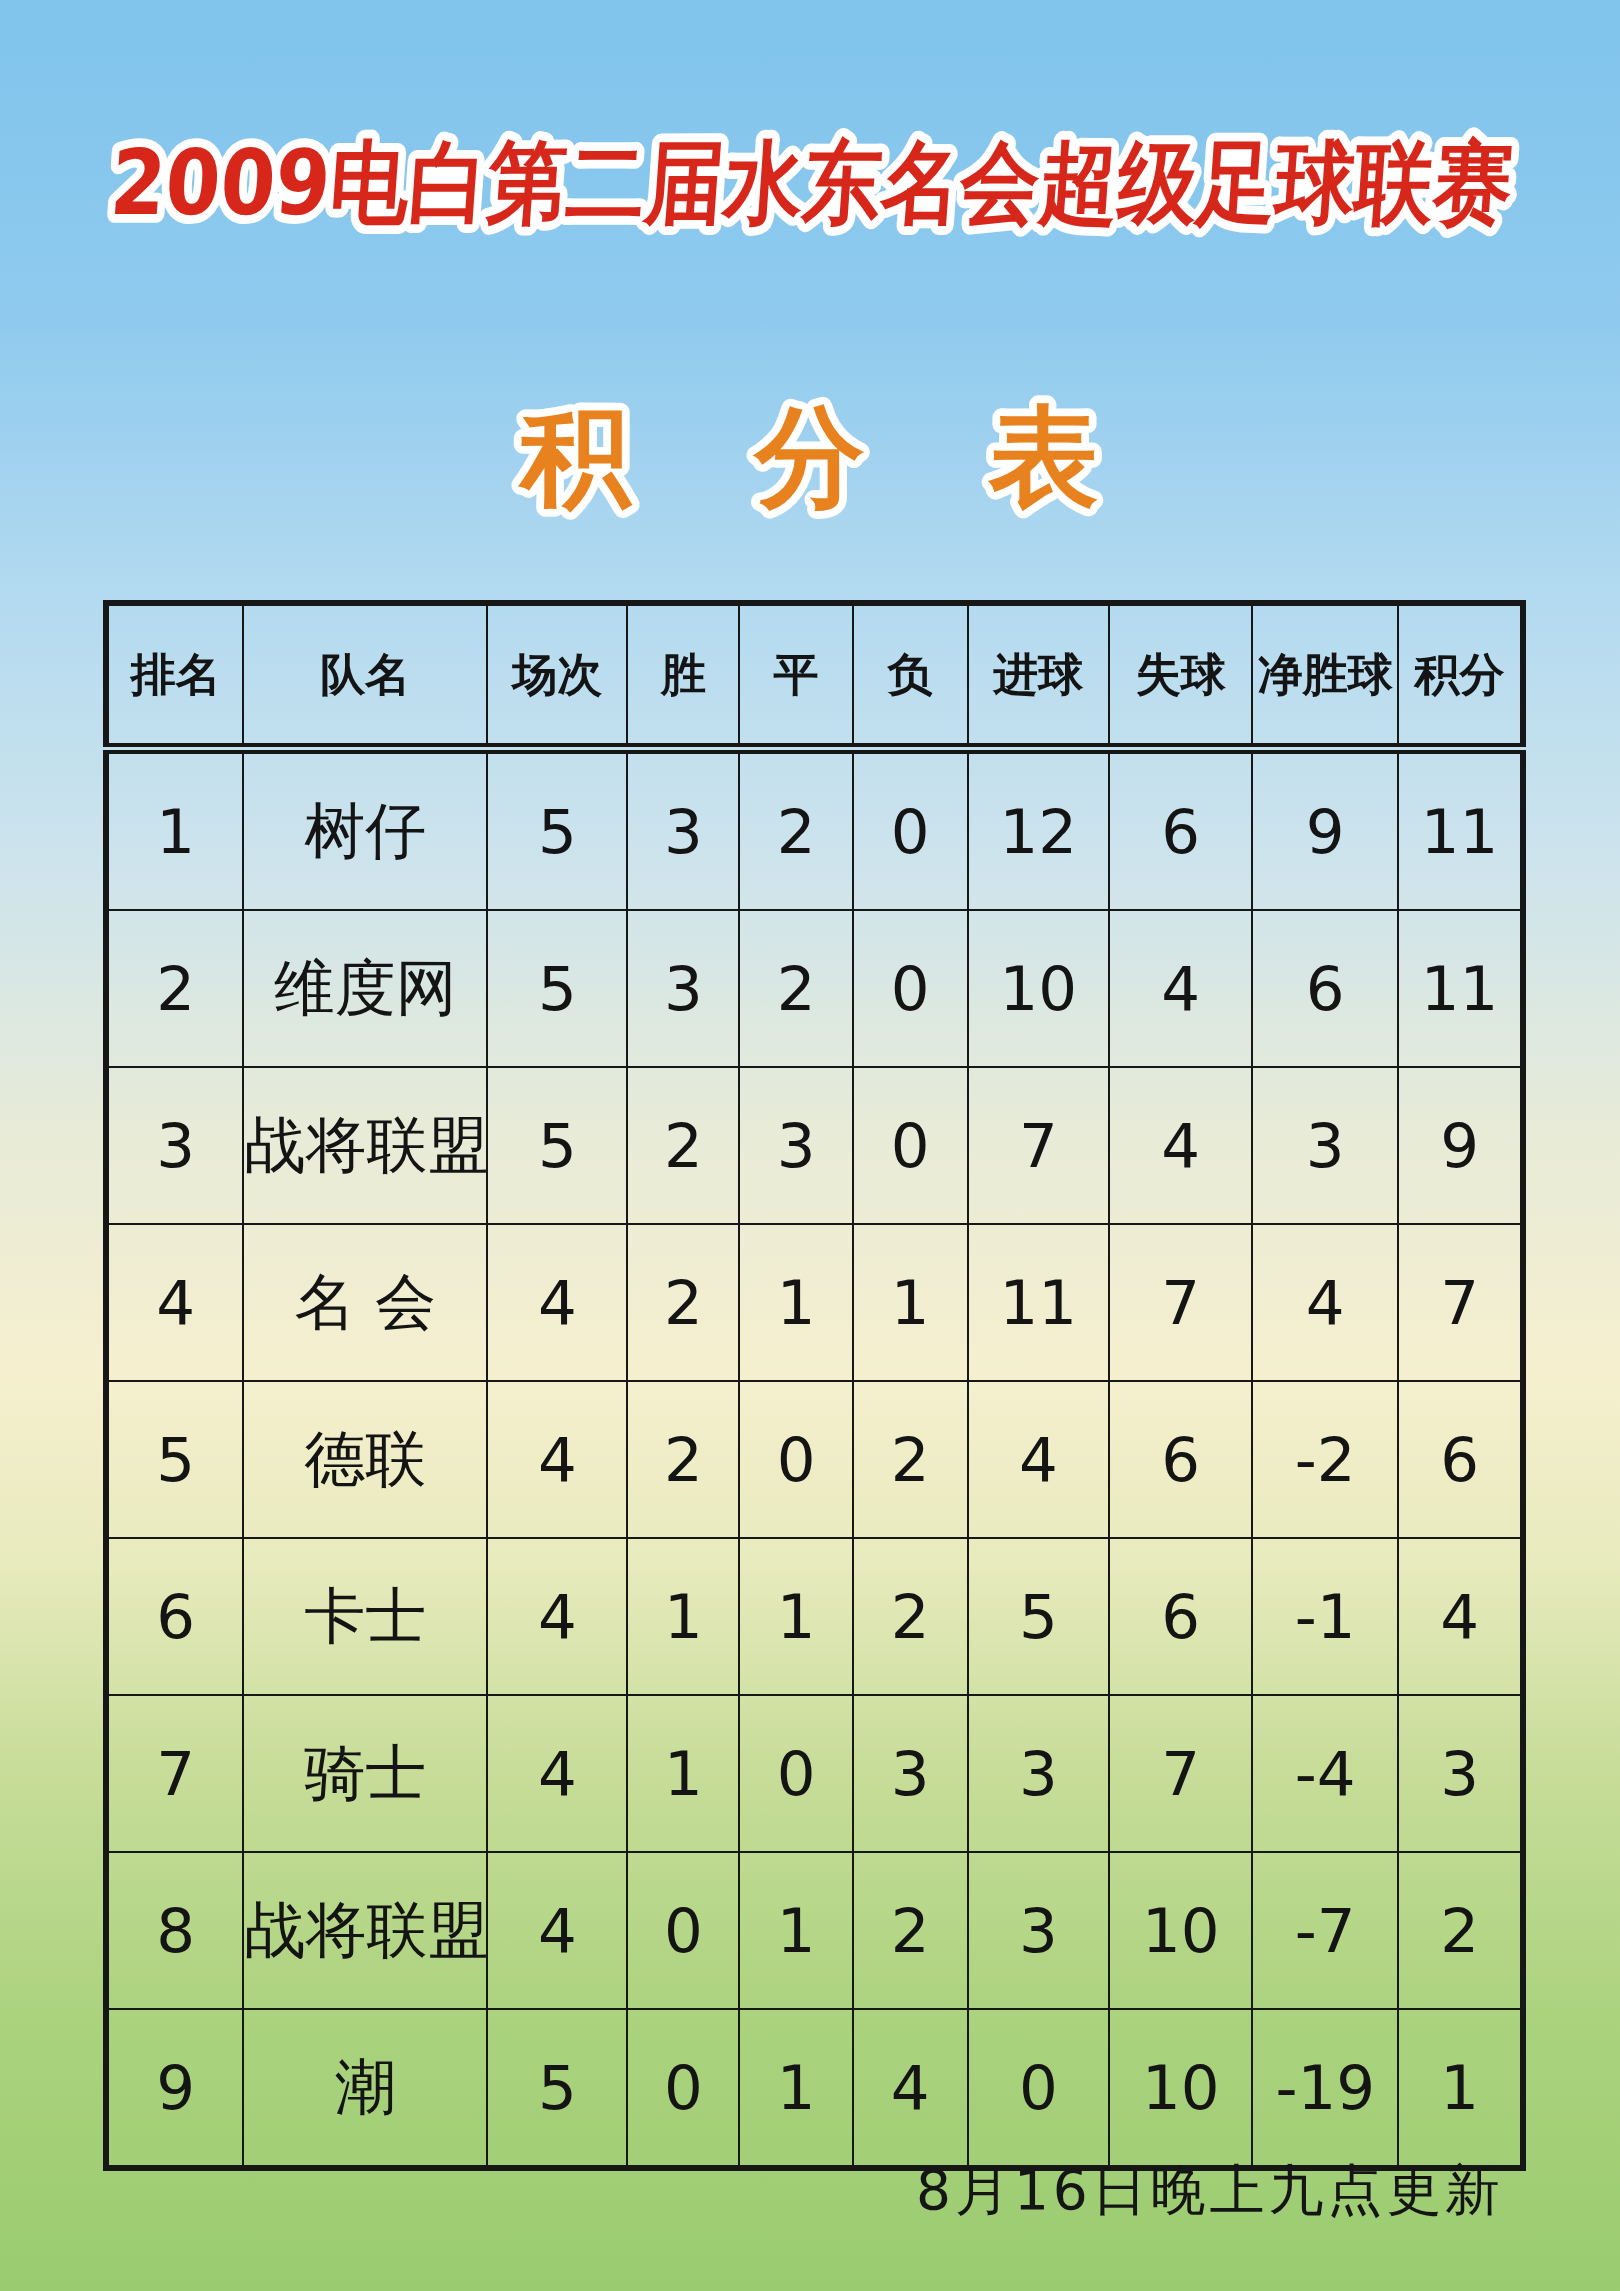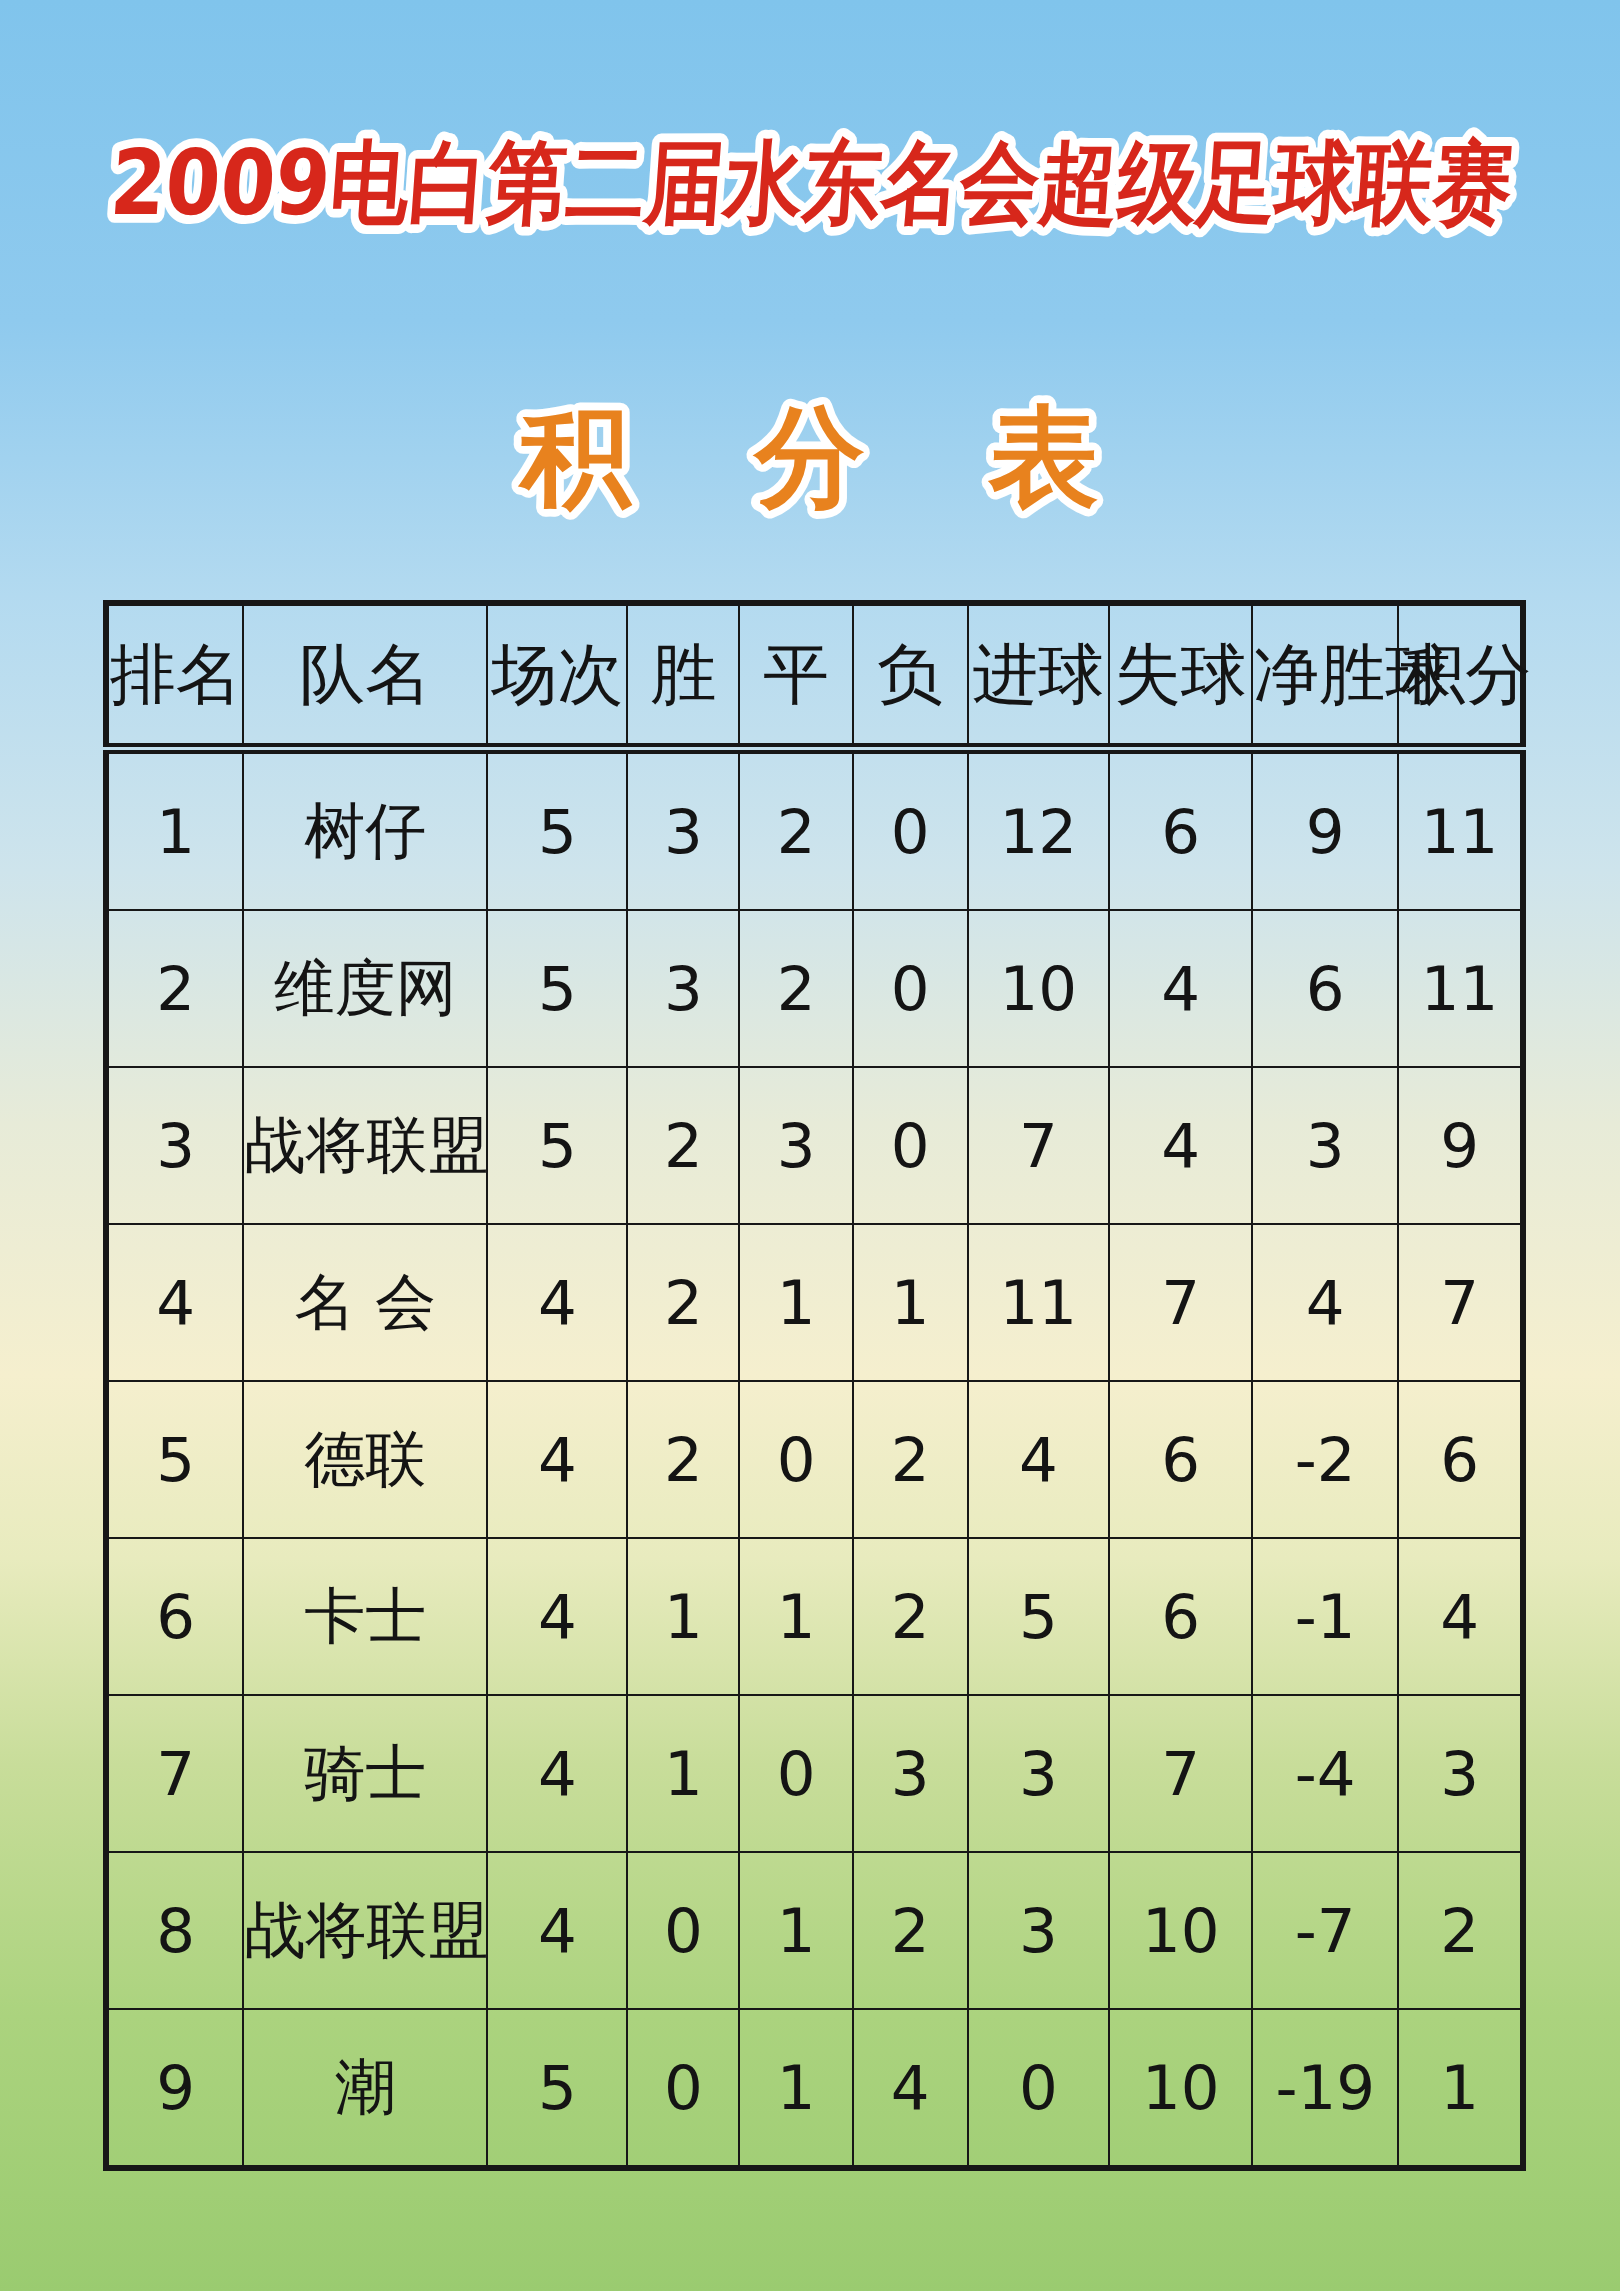--- a/index.html
+++ b/index.html
@@ -25,21 +25,21 @@
     border-collapse:collapse; table-layout:fixed;
     border:6.9px solid #171717;
   }
   table.standings th, table.standings td {
     border:2.9px solid #171717;
     text-align:center; vertical-align:middle;
     color:#141414; overflow:visible; white-space:nowrap;
     padding:0;
   }
   table.standings th {
-    height:137px; font-size:66px; font-weight:normal;
+    height:137px; font-size:45px; font-weight:bold;
     border-bottom:11.8px double #171717;
   }
   table.standings td { height:155px; font-size:61px; font-weight:normal; }
   .footer-note {
     position:absolute; right:116px; top:2154px;
     font-size:55px; color:#151515; letter-spacing:3.9px;
   }
 </style>
 </head>
 <body>
@@ -188,15 +188,16 @@
           <td>1</td>
           <td>4</td>
           <td>0</td>
           <td>10</td>
           <td>-19</td>
           <td>1</td>
         </tr>
       </tbody>
   </table>
 
+  <div class="footer-note">8月16日晚上九点更新</div>
 
 </div>
 
 
 </body></html>

